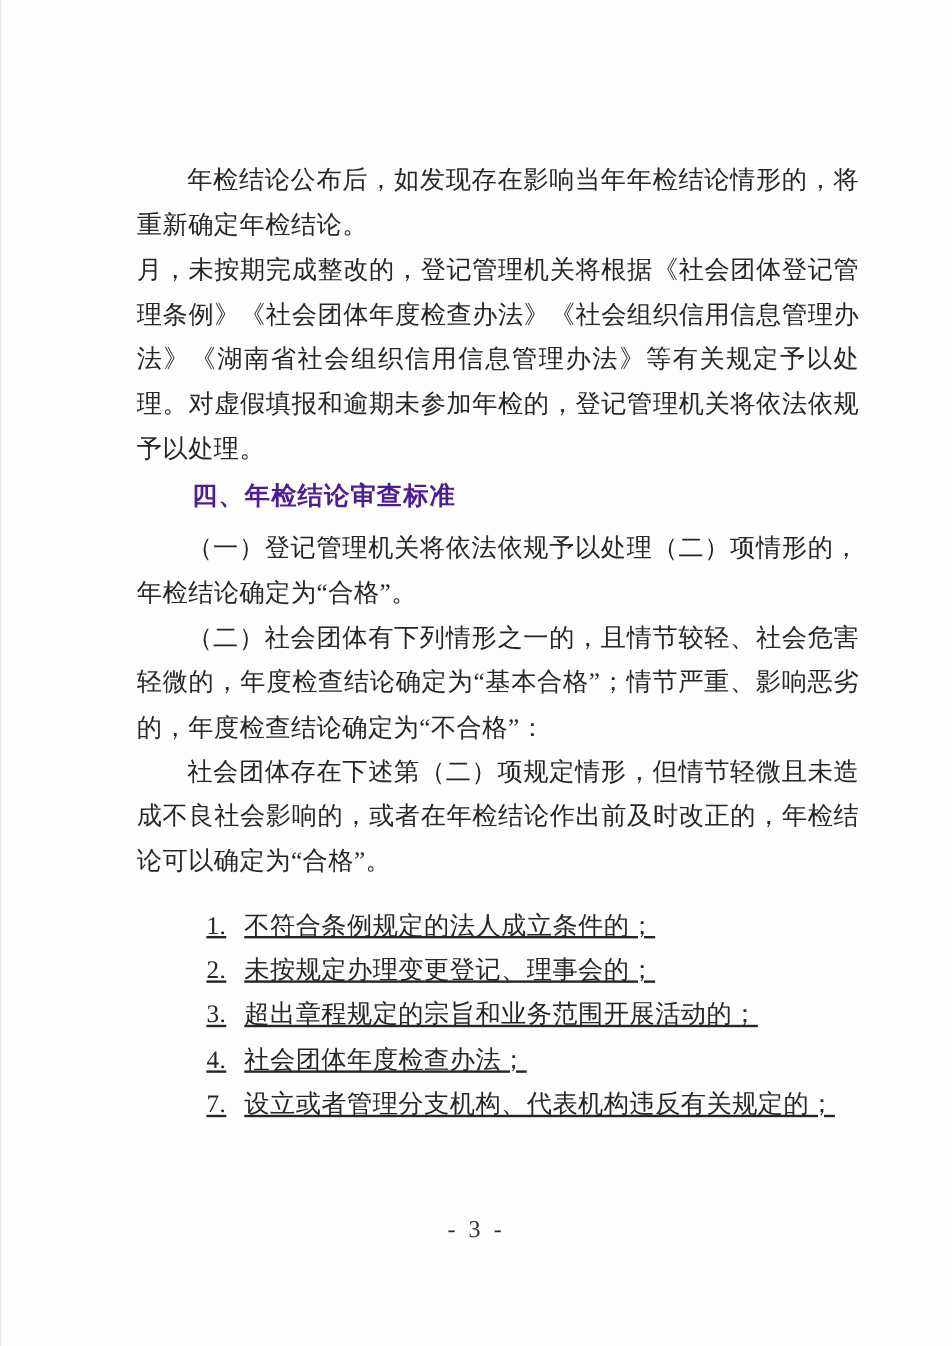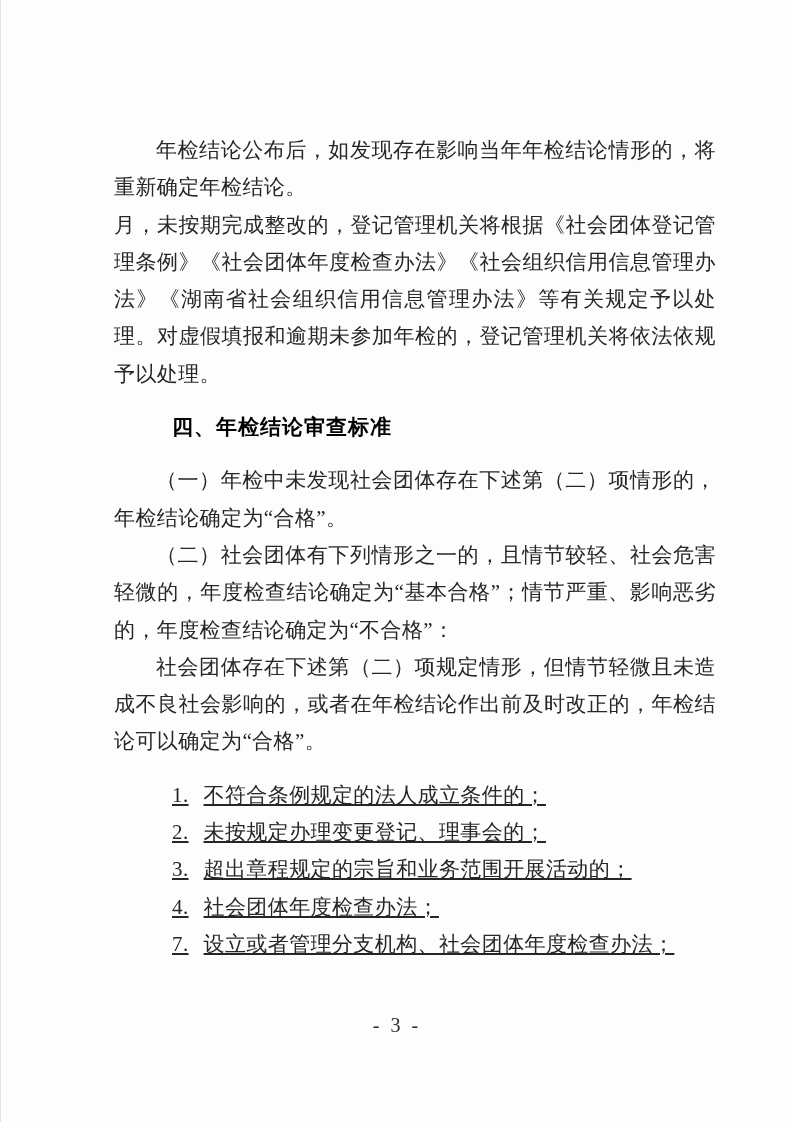--- a/index.html
+++ b/index.html
@@ -29,29 +29,29 @@
     text-align: justify;
   }
   p.para {
     margin: 0;
     padding: 0;
   }
   .indent {
     text-indent: 2em;
   }
   .heading {
-    margin: 16px;
+    margin: 4px;
     padding: 0;
     text-indent: 2em;
     font-size: 21px;
     line-height: 37.3px;
     font-weight: 700;
     letter-spacing: 1px;
-    font-family: Liberation Serif, serif;
-    color: #000000;
+    font-family: Liberation Mono, monospace;
+    color: #4c1d95;
   }
   .list {
     margin: 16px;
     padding: 0;
     text-decoration: underline;
   }
   .list-item {
     text-indent: 2em;
   }
   .li-num {
@@ -73,40 +73,40 @@
 
 <div class="page">
   <div class="content">
 
     <p class="para indent">年检结论公布后，如发现存在影响当年年检结论情形的，将重新确定年检结论。</p>
 
     <p class="para">月，未按期完成整改的，登记管理机关将根据《社会团体登记管理条例》《社会团体年度检查办法》《社会组织信用信息管理办法》《湖南省社会组织信用信息管理办法》等有关规定予以处理。对虚假填报和逾期未参加年检的，登记管理机关将依法依规予以处理。</p>
 
     <h2 class="heading">四、年检结论审查标准</h2>
 
-    <p class="para indent">（一）年检中未发现社会团体存在下述第（二）项情形的，年检结论确定为“合格”。</p>
+    <p class="para indent">（一）登记管理机关将依法依规予以处理（二）项情形的，年检结论确定为“合格”。</p>
 
     <p class="para indent">（二）社会团体有下列情形之一的，且情节较轻、社会危害轻微的，年度检查结论确定为“基本合格”；情节严重、影响恶劣的，年度检查结论确定为“不合格”：</p>
 
     <p class="para indent">社会团体存在下述第（二）项规定情形，但情节轻微且未造成不良社会影响的，或者在年检结论作出前及时改正的，年检结论可以确定为“合格”。</p>
 
     <div class="list">
       <div class="list-item">
         <span class="li-num">1.</span><span class="li-text">不符合条例规定的法人成立条件的；</span>
       </div>
       <div class="list-item">
         <span class="li-num">2.</span><span class="li-text">未按规定办理变更登记、理事会的；</span>
       </div>
       <div class="list-item">
         <span class="li-num">3.</span><span class="li-text">超出章程规定的宗旨和业务范围开展活动的；</span>
       </div>
       <div class="list-item">
         <span class="li-num">4.</span><span class="li-text">社会团体年度检查办法；</span>
       </div>
       <div class="list-item">
-        <span class="li-num">7.</span><span class="li-text">设立或者管理分支机构、社会团体年度检查办法；</span>
+        <span class="li-num">7.</span><span class="li-text">设立或者管理分支机构、代表机构违反有关规定的；</span>
       </div>
     </div>
 
   </div>
 
   <div class="footer">- 3 -</div>
 </div>
 
 </body></html>

